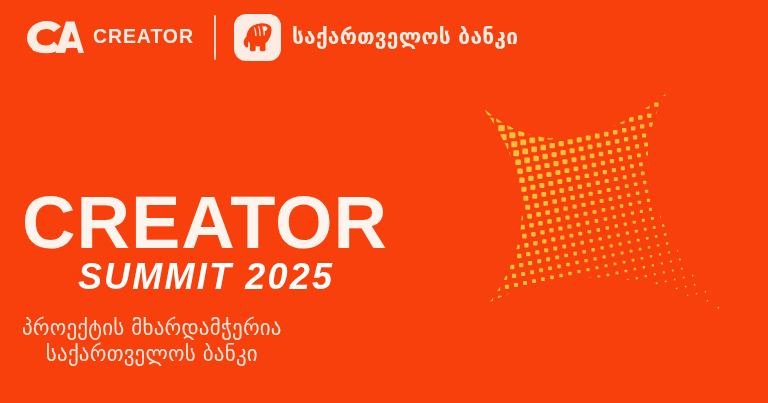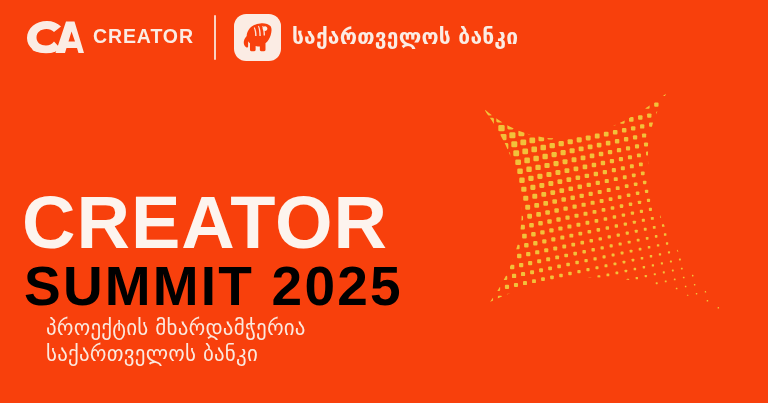--- a/index.html
+++ b/index.html
@@ -2,21 +2,21 @@
 <html><head>
 <meta charset="utf-8">
 <style>
   html,body{margin:0;padding:0;}
   body{
     width:768px;height:403px;overflow:hidden;
     background:#f8400c;
     font-family:"Liberation Sans", sans-serif;
     position:relative;
   }
-  #banner{position:absolute;inset:0;background:#f8400c;overflow:hidden;}
+  #banner{position:absolute;inset:0;background:#f8400c;overflow:hidden;text-align:center;}
 
   
   .header{position:absolute;left:24px;top:10px;display:flex;align-items:center;height:54px;}
   .ca-lockup{display:flex;align-items:center;gap:9px;}
   .ca-mark{width:60px;height:44px;display:block;}
   .ca-words{display:flex;flex-direction:column;justify-content:center;line-height:0.98;}
   .ca-words span{
     color:#fbece4;font-weight:800;font-size:19.5px;letter-spacing:0.9px;
     font-family:"Liberation Sans", sans-serif;
     transform:scaleX(1.0);display:block;white-space:nowrap;
@@ -34,28 +34,29 @@
   .star-wrap svg{display:block;width:300px;height:280px;}
 
   
   .headline{position:absolute;left:22px;top:192px;}
   .line1{
     color:#fdf4ee;font-weight:800;font-size:74px;line-height:0.84;
     letter-spacing:1px;margin:0;white-space:nowrap;
     font-family:"Liberation Sans", sans-serif;
   }
   .line2{
-    color:#000000;font-weight:800;font-size:55px;line-height:0.95;
+    color:#ffffff;font-weight:800;font-size:36px;line-height:0.95;
     letter-spacing:2.2px;margin:6px 0 0 2px;white-space:nowrap;
     font-family:"Liberation Sans", sans-serif;
+    font-style:italic;
   }
   .subtitle{position:absolute;left:22px;top:316px;}
   .subtitle div{
     color:#fbe9df;font-size:21px;line-height:1.22;white-space:nowrap;
-    font-family:"DejaVu Sans", sans-serif;font-weight:400;letter-spacing:.2px;margin-left:24px;
+    font-family:"DejaVu Sans", sans-serif;font-weight:400;letter-spacing:.2px;
   }
 </style>
 </head>
 <body>
 
 <div id="banner">
 
   <div class="header">
 
     <div class="ca-lockup">

